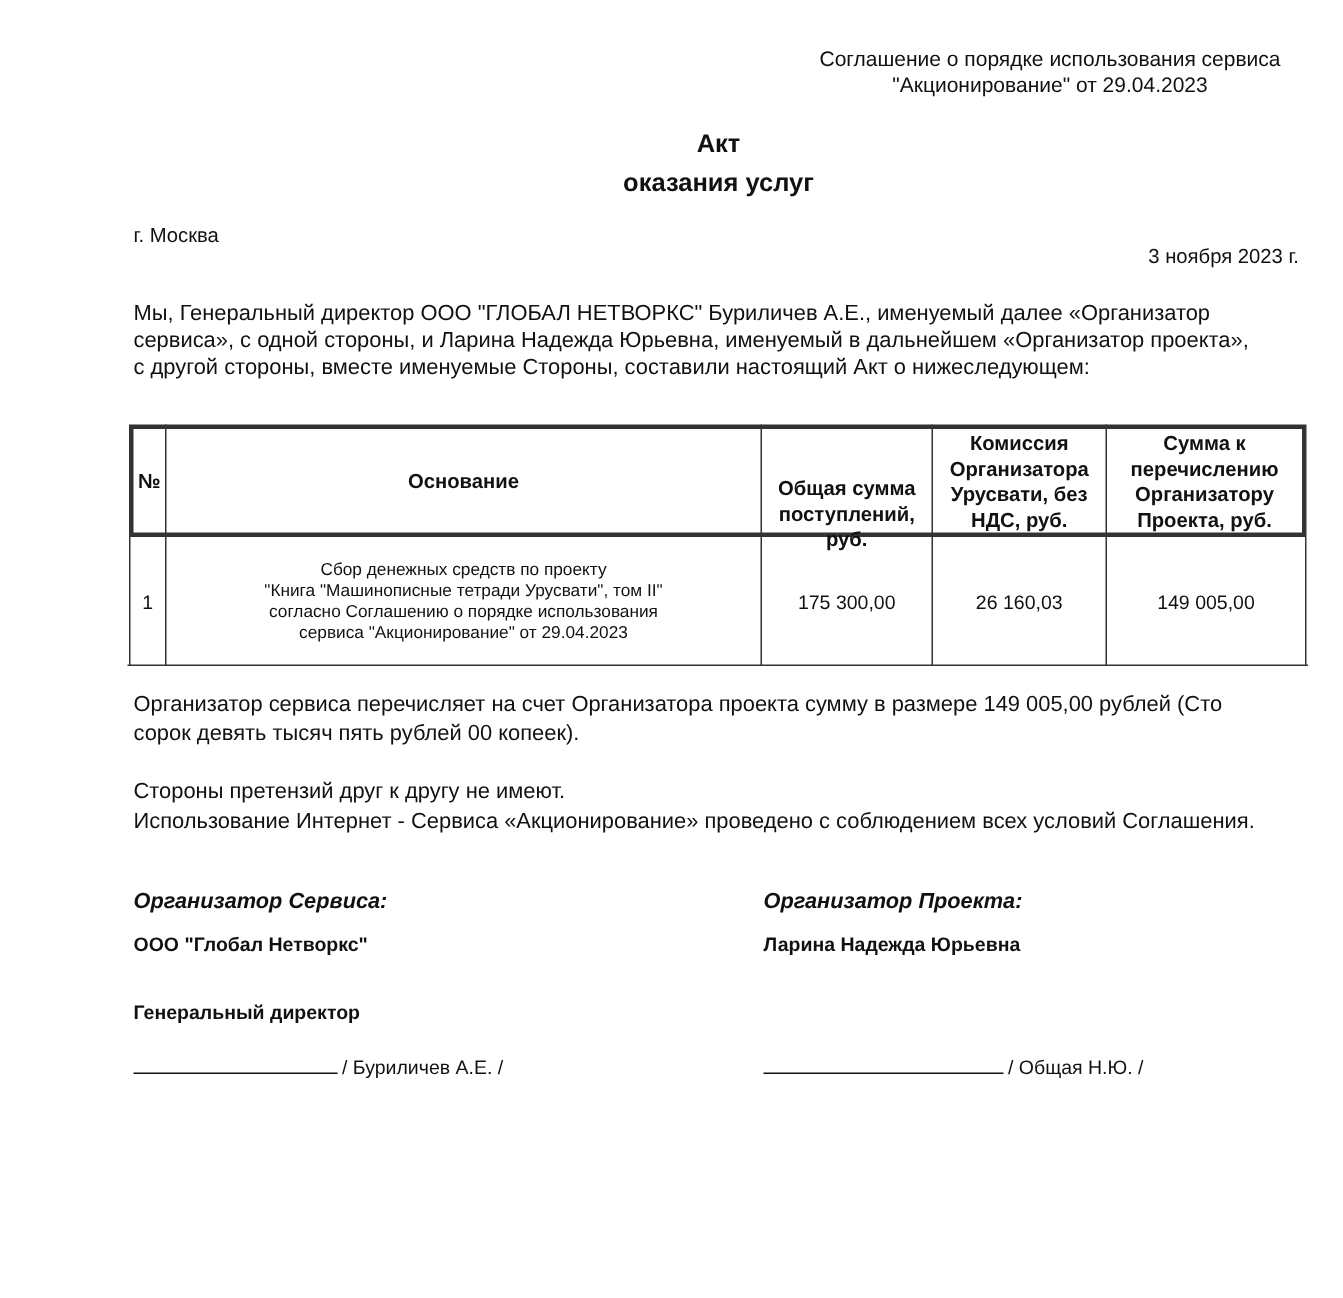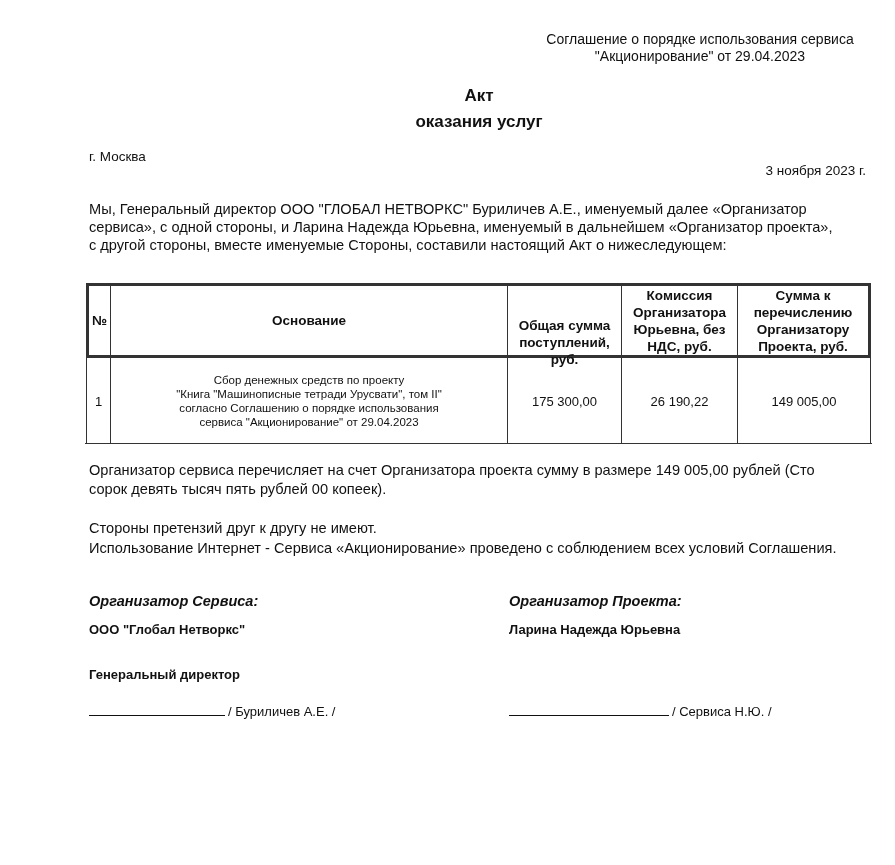--- a/index.html
+++ b/index.html
@@ -154,21 +154,21 @@
     <div>
       <div>Общая сумма</div>
       <div>поступлений,</div>
       <div>руб.</div>
     </div>
   </div>
   <div class="hcell" style="left:536px; width:115px; top:3px;">
     <div>
       <div>Комиссия</div>
       <div>Организатора</div>
-      <div>Юрьевна, без</div>
+      <div>Урусвати, без</div>
       <div>НДС, руб.</div>
     </div>
   </div>
   <div class="hcell" style="left:652px; width:130px; top:3px;">
     <div>
       <div>Сумма к</div>
       <div>перечислению</div>
       <div>Организатору</div>
       <div>Проекта, руб.</div>
     </div>
@@ -177,21 +177,21 @@
   <div class="dcell" style="left:1px; width:23px;">1</div>
   <div class="dcell basis" style="left:25px; width:396px;">
     <div>
       <div>Сбор денежных средств по проекту</div>
       <div>"Книга "Машинописные тетради Урусвати", том II"</div>
       <div>согласно Соглашению о порядке использования</div>
       <div>сервиса "Акционирование" от 29.04.2023</div>
     </div>
   </div>
   <div class="dcell" style="left:422px; width:113px;">175 300,00</div>
-  <div class="dcell" style="left:536px; width:115px;">26 190,22</div>
+  <div class="dcell" style="left:536px; width:115px;">26 160,03</div>
   <div class="dcell" style="left:652px; width:132px;">149 005,00</div>
 </div>
 
 <div class="abs para para-1">
   <div>Организатор сервиса  перечисляет на счет Организатора проекта сумму в размере 149 005,00 рублей (Сто</div>
   <div>сорок девять тысяч пять рублей 00 копеек).</div>
 </div>
 
 <div class="abs para para-2">
   <div>Стороны претензий друг к другу не имеют.</div>
@@ -203,14 +203,14 @@
 
 <div class="abs sig-bold col-left row-org">ООО "Глобал Нетворкс"</div>
 <div class="abs sig-bold col-right row-org">Ларина Надежда Юрьевна</div>
 
 <div class="abs sig-bold col-left row-pos">Генеральный директор</div>
 
 <div class="abs sig-line col-left row-sign">
   <span class="underscore" style="width:136px;"></span><span>/ Буриличев А.Е. /</span>
 </div>
 <div class="abs sig-line col-right row-sign">
-  <span class="underscore" style="width:160px;"></span><span>/ Сервиса Н.Ю. /</span>
+  <span class="underscore" style="width:160px;"></span><span>/ Общая Н.Ю. /</span>
 </div>
 
 </body></html>

